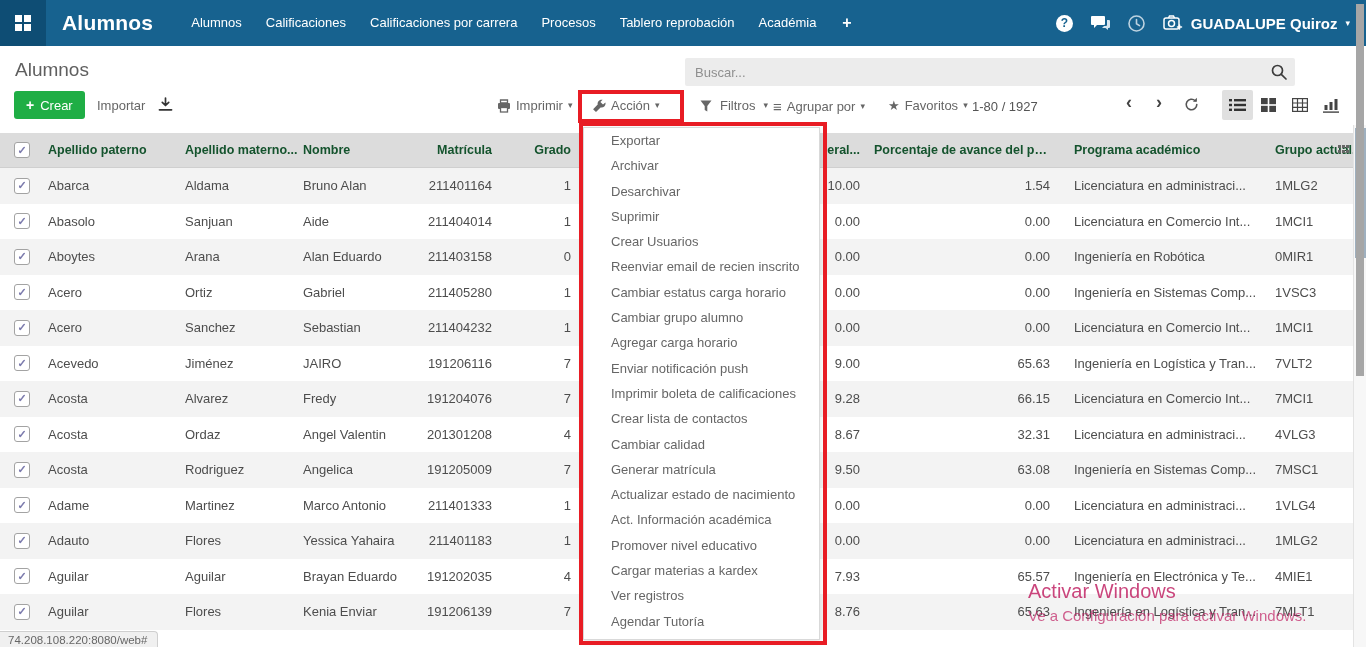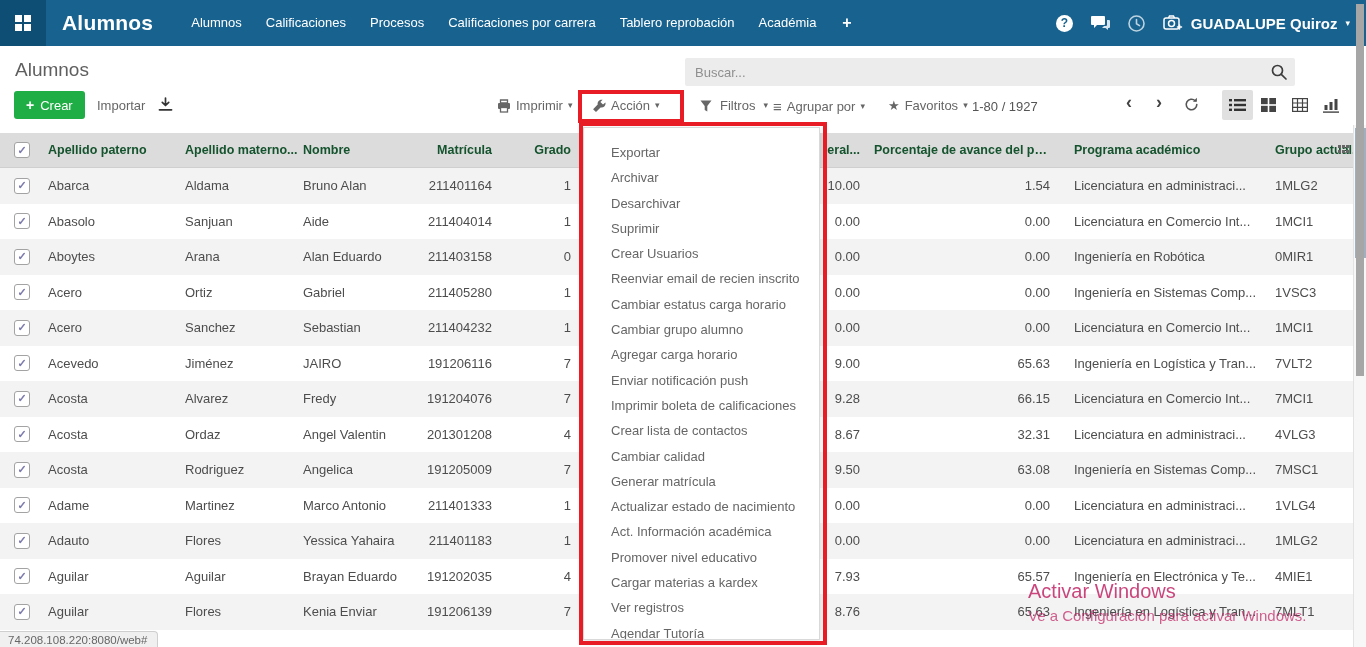--- a/index.html
+++ b/index.html
@@ -66,21 +66,21 @@
   .c-prom{ width:290px; text-align:right; padding-right:6px; }
   .c-av  { width:190px; text-align:right; padding-right:6px; }
   .c-av.hdr { text-align:left; padding-left:8px; text-overflow:ellipsis; }
   .c-prog{ width:202px; padding-left:18px; text-overflow:ellipsis; }
   .c-gru { width:95px; padding-left:17px; }
   .cb { width:16px; height:16px; background:#fff; border:1px solid #a3a3a3; border-radius:3px; display:flex; align-items:center; justify-content:center; cursor:pointer; }
   .cb::after { content:"\2713"; color:#7c7bad; font-size:11px; font-weight:700; line-height:1; }
   .optcols { position:absolute; right:4px; top:11px; cursor:pointer; }
 
   
-  .dropdown { position:absolute; left:583px; top:127px; width:237px; height:513px; background:#fff; border:1px solid #d9d9d9; box-shadow:0 2px 6px rgba(0,0,0,.12); z-index:6; padding-top:12px; overflow:hidden; }
+  .dropdown { position:absolute; left:583px; top:127px; width:237px; height:513px; background:#fff; border:1px solid #d9d9d9; box-shadow:0 2px 6px rgba(0,0,0,.12); z-index:6; padding-top:0; overflow:hidden; }
   .dropdown .mitem { height:25.3px; line-height:25.3px; padding-left:27px; font-size:13px; color:#666; white-space:nowrap; cursor:pointer; }
   .dd-scroll { position:absolute; right:2px; top:4px; width:8px; height:372px; background:#a6a6a6; }
 
   
   .red-btn-box  { position:absolute; left:578px; top:90px;  width:106px; height:33px; border:4px solid #e81c24; z-index:10; pointer-events:none; }
   .red-menu-box { position:absolute; left:579px; top:122px; width:248px; height:523px; border:4px solid #e81c24; z-index:10; pointer-events:none; }
 
   
   .watermark { position:absolute; left:1028px; top:580px; z-index:7; color:#be185d; opacity:.8; pointer-events:none; }
   .watermark .w1 { font-size:20px; }
@@ -107,22 +107,22 @@
           <i></i>
           <i></i>
           <i></i>
         </span>
     </div>
     <div class="brand">Alumnos</div>
     <div class="nav-menus">
 
     <span class="nav-item">Alumnos</span>
         <span class="nav-item">Calificaciones</span>
+        <span class="nav-item">Calificaciones por carrera</span>
         <span class="nav-item">Procesos</span>
-        <span class="nav-item">Calificaciones por carrera</span>
         <span class="nav-item">Tablero reprobación</span>
         <span class="nav-item">Académia</span>
       </div>
     <span class="nav-plus">+</span>
     <div class="nav-right">
       <span class="q-icon">?</span>
       <span>
         <svg width="19" height="16" viewBox="0 0 19 16">
             <path fill="#fff" d="M1 1h12a1 1 0 0 1 1 1v7a1 1 0 0 1-1 1H6l-3 3v-3H1a1 1 0 0 1-1-1V2a1 1 0 0 1 1-1z"></path>
             <path fill="#d7e5ef" d="M16 5h2a1 1 0 0 1 1 1v6a1 1 0 0 1-1 1h-1v2l-2.5-2H11l2-2h2a1 1 0 0 0 1-1V5z"></path>

